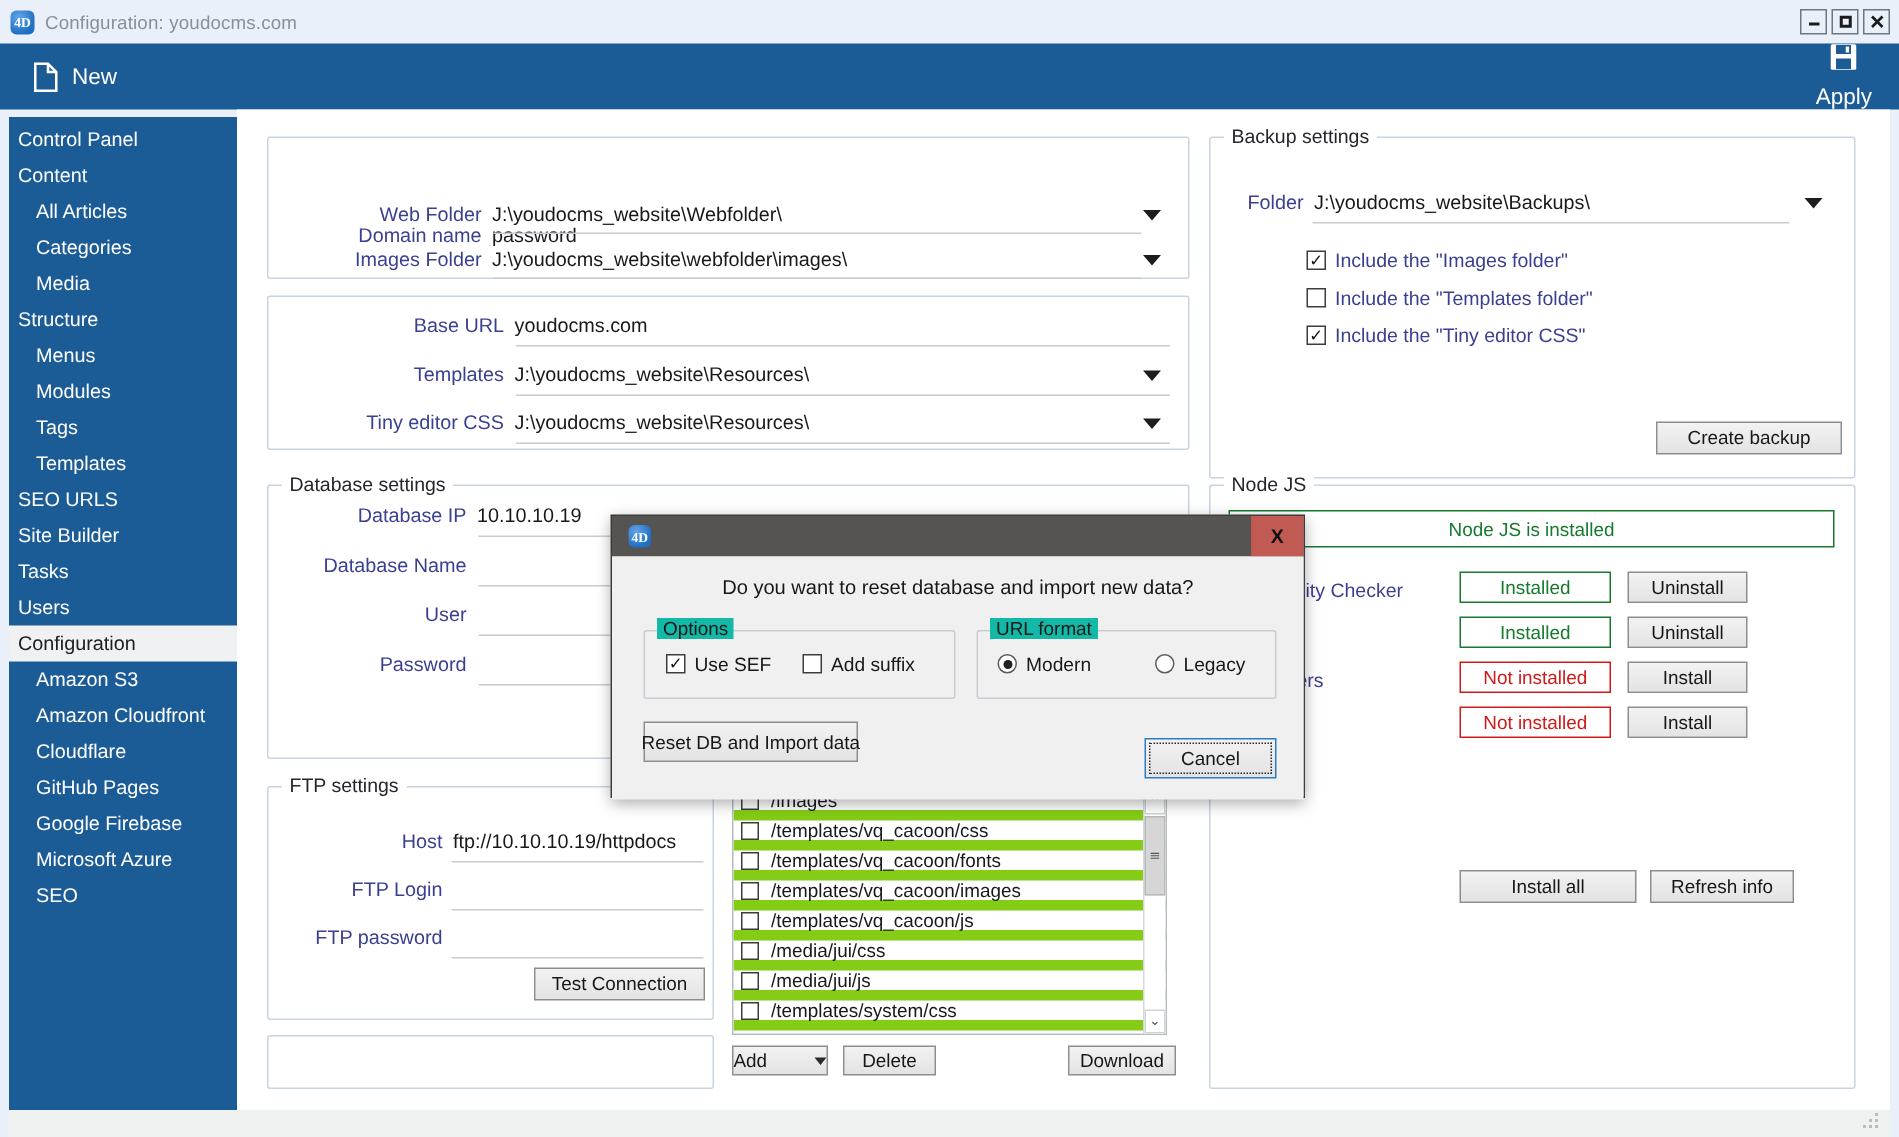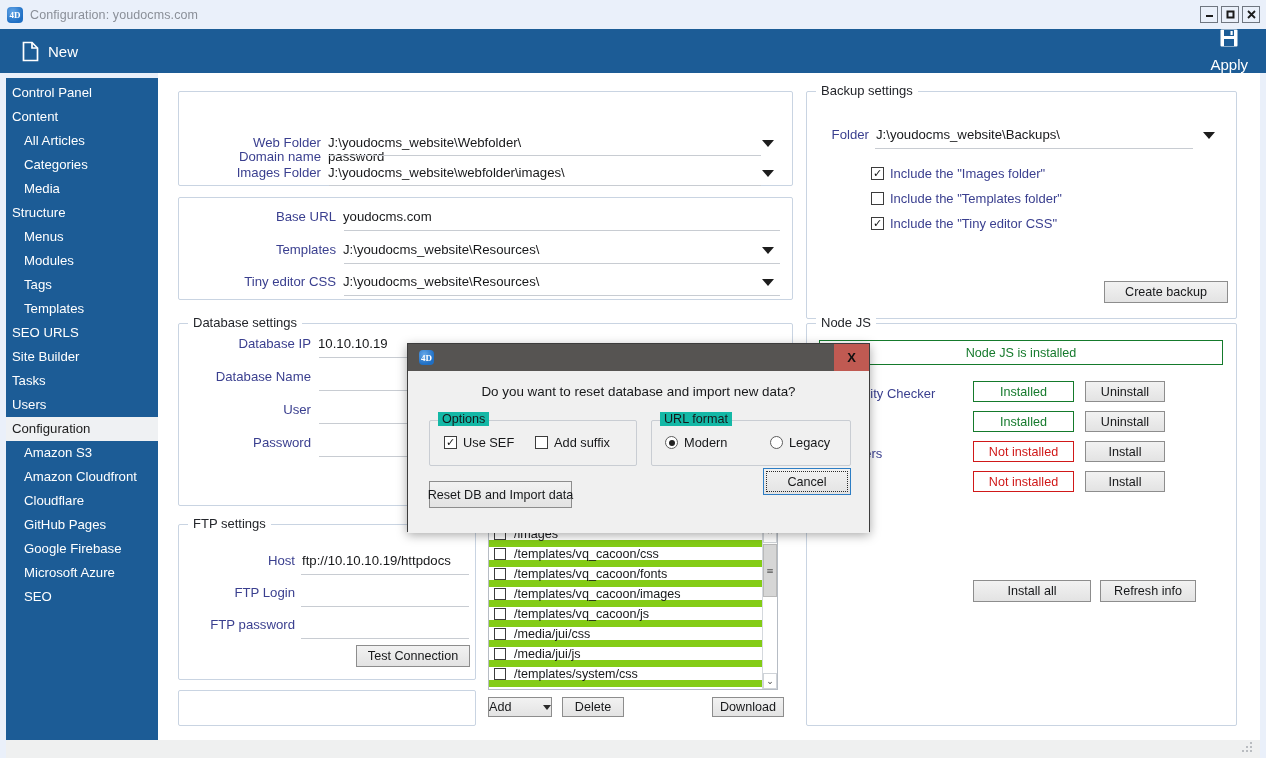--- a/index.html
+++ b/index.html
@@ -578,19 +578,19 @@
         </div>
         <div class="mg-item" style="left:118px; top:14px;">
           <span class="rdo"></span>
           <span class="txt">Legacy</span>
         </div>
       </div>
 
       <div class="btn" style="position:absolute; left:21px; top:110px; width:143px; height:27px;">
         <span>Reset DB and Import data</span>
       </div>
-      <div class="btn btn-focus" style="position:absolute; left:355px; top:97px; width:88px; height:27px;">
+      <div class="btn btn-focus" style="position:absolute; left:355px; top:121px; width:88px; height:27px;">
         <span>Cancel</span>
       </div>
     </div>
   </div>
 
 </div>
 
 </body></html>

